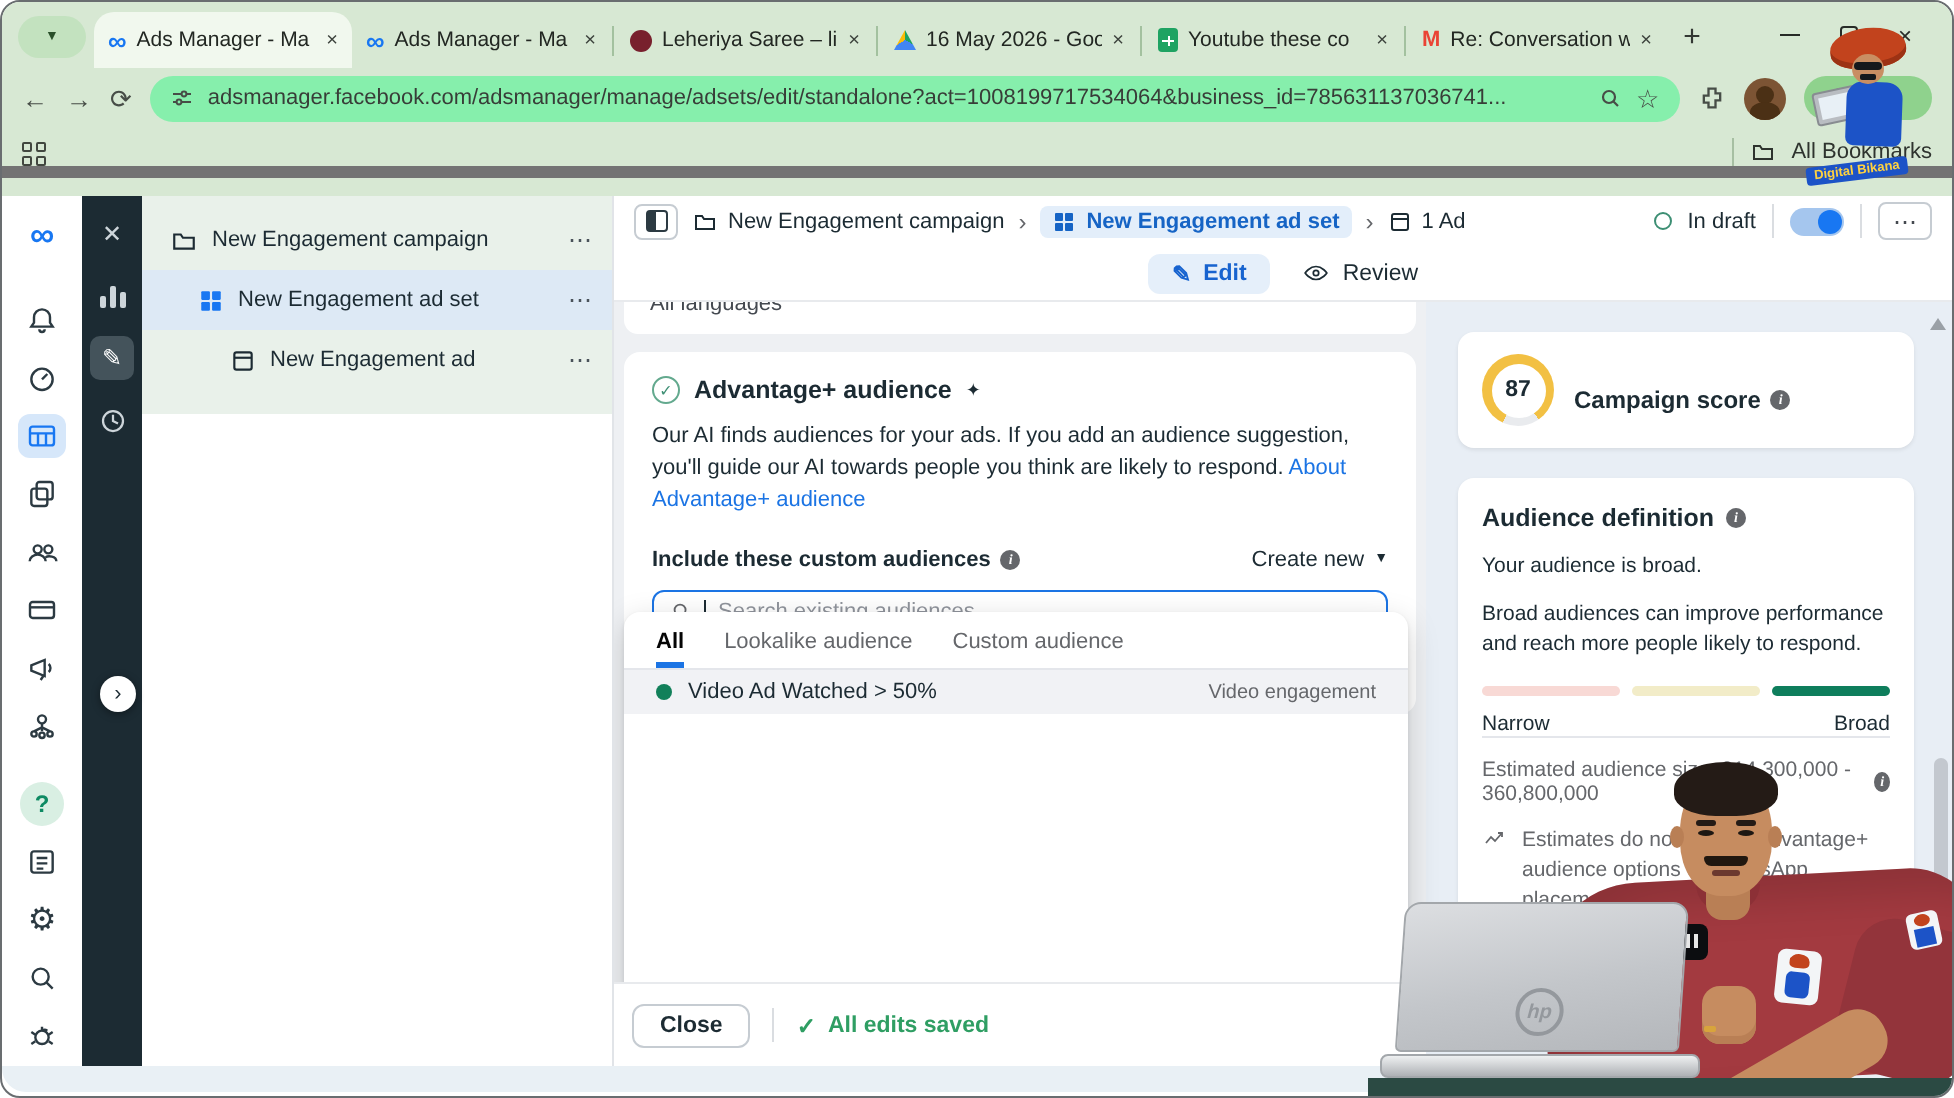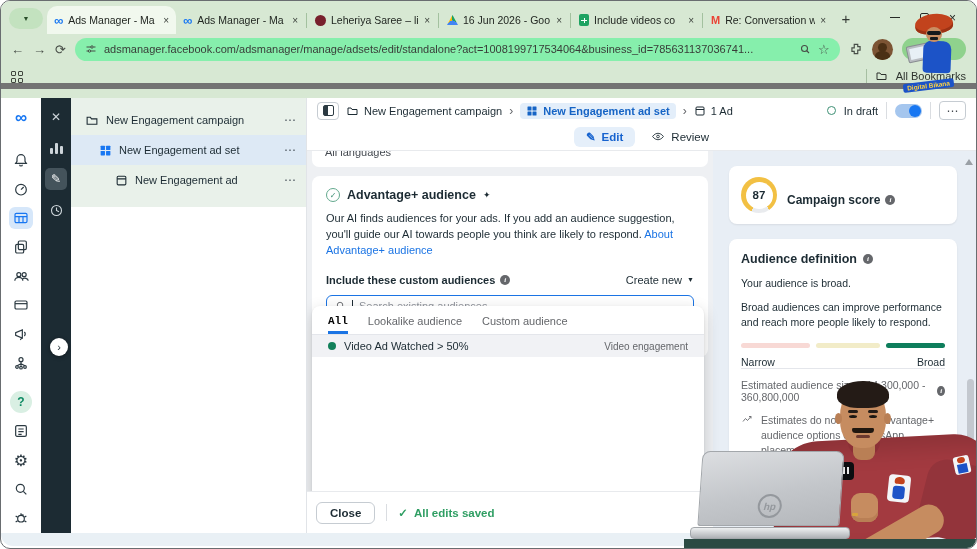--- a/index.html
+++ b/index.html
@@ -114,21 +114,21 @@
   .caret { font-size:7px; color:#1c2b33; }
   .infodot { width:10px; height:10px; border-radius:50%; background:#65676b; color:#fff; font-size:7px; font-weight:700; display:flex; align-items:center; justify-content:center; font-family:"Liberation Serif", serif; font-style:italic; }
   .searchbox { height:22px; border:1.5px solid #1b74e4; border-radius:6px; background:#fff; display:flex; align-items:center; gap:6px; padding:0 8px; }
   .searchbox svg { stroke:#65676b; fill:none; stroke-width:2; flex:0 0 auto; }
   .cursor { width:1px; height:12px; background:#1c2b33; }
   .placeholder { font-size:11px; color:#90949c; }
 
   .dropdown { position:absolute; left:5px; right:9px; top:155px; height:196px; background:#fff; border-radius:8px; box-shadow:0 1px 2px rgba(0,0,0,.1), 0 5px 16px rgba(0,0,0,.18); z-index:6; }
   .ddtabs { display:flex; gap:20px; padding:9px 16px 0; font-size:11px; color:#65676b; border-bottom:1px solid #e4e6eb; }
   .ddtab { padding-bottom:7px; }
-  .ddtab.active { color:#050505; font-weight:700; box-shadow:inset 0 -3px 0 #1b74e4;font-family:Liberation Mono, monospace; }
+  .ddtab.active { color:#050505; font-weight:700; box-shadow:inset 0 -3px 0 #1b74e4; }
   .ddrow { height:22px; background:#f1f2f5; display:flex; align-items:center; gap:8px; padding:0 16px; font-size:11px; color:#1c2b33; }
   .greendot { width:8px; height:8px; border-radius:50%; background:#12805a; flex:0 0 auto; }
   .ddtype { margin-left:auto; font-size:10px; color:#65676b; }
 
   .colright { flex:1; background:#e8eef5; padding:15px 19px 0 16px; position:relative; min-width:0; }
   .scard { background:#fff; border-radius:8px; box-shadow:0 1px 2px rgba(0,0,0,.08); }
   .scorecard { display:flex; align-items:center; gap:10px; padding:11px 12px; margin-bottom:15px; }
   .gauge { width:36px; height:36px; border-radius:50%; background:conic-gradient(from 205deg, #f2c043 0deg 300deg, #e9ebee 300deg 360deg); display:flex; align-items:center; justify-content:center; flex:0 0 auto; }
   .gauge b { width:27px; height:27px; border-radius:50%; background:#fff; display:flex; align-items:center; justify-content:center; font-size:11.5px; color:#1c2b33; }
   .scoretitle { font-size:12px; font-weight:700; color:#1c2b33; display:flex; align-items:center; gap:5px; margin-bottom:2px;margin-top:11px; }
@@ -228,27 +228,27 @@
       </div>
       <div class="tabsep"></div>
       <div class="tab">
         <span class="fav-dot"></span>
         <span class="lbl">Leheriya Saree – li</span>
         <span class="tx">×</span>
       </div>
       <div class="tabsep"></div>
       <div class="tab">
         <span class="fav-drive"></span>
-        <span class="lbl">16 Jun 2026 - Goo</span>
+        <span class="lbl">16 May 2026 - Goo</span>
         <span class="tx">×</span>
       </div>
       <div class="tabsep"></div>
       <div class="tab">
         <span class="fav-sheets"></span>
-        <span class="lbl">Include videos co</span>
+        <span class="lbl">Youtube these co</span>
         <span class="tx">×</span>
       </div>
       <div class="tabsep"></div>
       <div class="tab">
         <span class="fav-gmail">M</span>
         <span class="lbl">Re: Conversation w</span>
         <span class="tx">×</span>
       </div>
       <div class="newtab">+</div>
 

